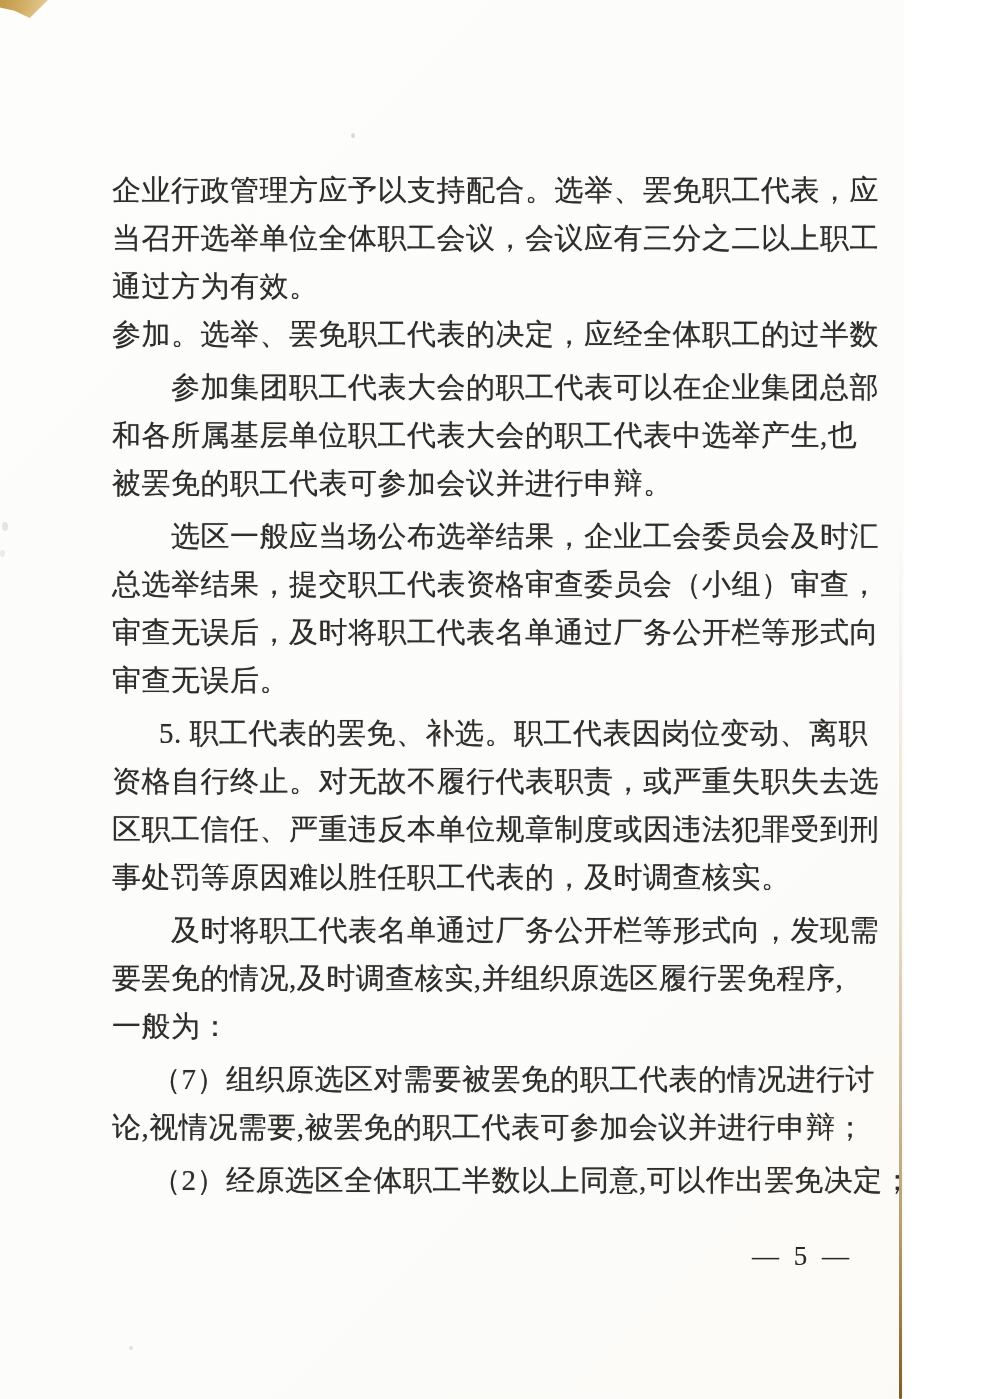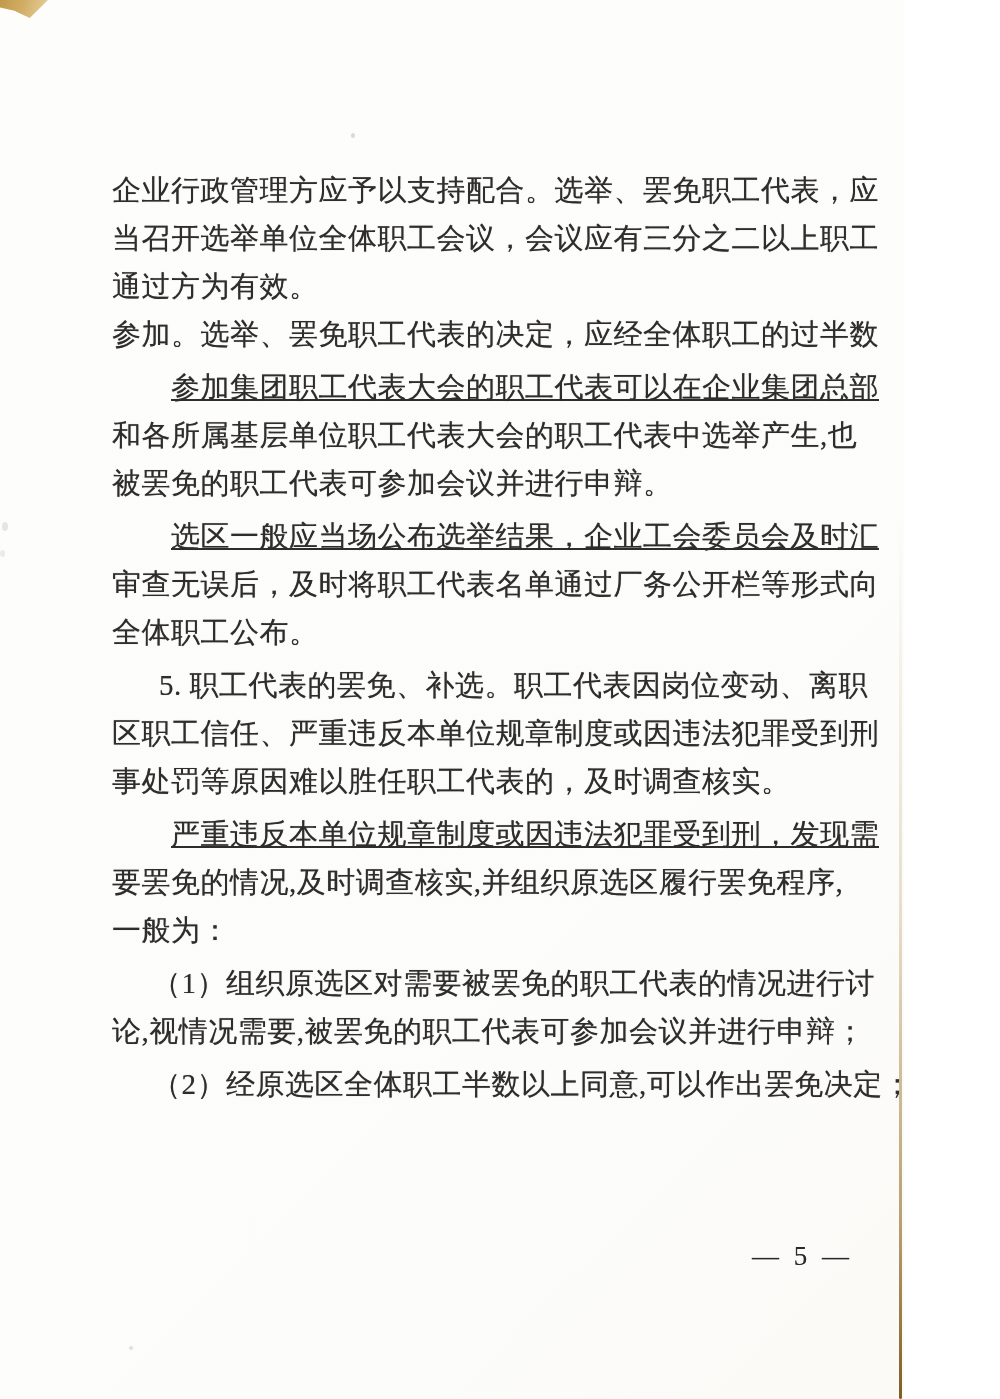--- a/index.html
+++ b/index.html
@@ -52,21 +52,21 @@
     top: 166px;
     width: 772px;
     font-size: 29px;
     line-height: 48px;
     color: #2e2d2a;
     letter-spacing: 0.5px;
     text-shadow: 0 0 0.7px rgba(46, 45, 42, 0.6);
   }
   .para { margin: 0 0 5px 0; padding: 0; }
   .line { display: block; white-space: nowrap; }
-  .indent-2     { padding-left: 59px; text-decoration: underline; }  
+  .indent-2     { padding-left: 59px; }  
   .indent-num   { padding-left: 47px; }  
   .indent-paren { padding-left: 40px; }  
 
   .page-number {
     position: absolute;
     top: 1241px;
     left: 752px;
     font-size: 27px;
     line-height: 30px;
     color: #2a2927;
@@ -96,38 +96,40 @@
     </p>
 
     <p class="para">
       <span class="line indent-2">参加集团职工代表大会的职工代表可以在企业集团总部</span>
       <span class="line">和各所属基层单位职工代表大会的职工代表中选举产生,也</span>
       <span class="line">被罢免的职工代表可参加会议并进行申辩。</span>
     </p>
 
     <p class="para">
       <span class="line indent-2">选区一般应当场公布选举结果，企业工会委员会及时汇</span>
+      <span class="line">总选举结果，提交职工代表资格审查委员会（小组）审查，</span>
       <span class="line">审查无误后，及时将职工代表名单通过厂务公开栏等形式向</span>
-      <span class="line">全体职工公布。</span>
+      <span class="line">审查无误后。</span>
     </p>
 
     <p class="para">
       <span class="line indent-num">5. 职工代表的罢免、补选。职工代表因岗位变动、离职</span>
+      <span class="line">资格自行终止。对无故不履行代表职责，或严重失职失去选</span>
       <span class="line">区职工信任、严重违反本单位规章制度或因违法犯罪受到刑</span>
       <span class="line">事处罚等原因难以胜任职工代表的，及时调查核实。</span>
     </p>
 
     <p class="para">
-      <span class="line indent-2">严重违反本单位规章制度或因违法犯罪受到刑，发现需</span>
+      <span class="line indent-2">及时将职工代表名单通过厂务公开栏等形式向，发现需</span>
       <span class="line">要罢免的情况,及时调查核实,并组织原选区履行罢免程序,</span>
       <span class="line">一般为：</span>
     </p>
 
     <p class="para">
-      <span class="line indent-paren">（1）组织原选区对需要被罢免的职工代表的情况进行讨</span>
+      <span class="line indent-paren">（7）组织原选区对需要被罢免的职工代表的情况进行讨</span>
       <span class="line">论,视情况需要,被罢免的职工代表可参加会议并进行申辩；</span>
     </p>
 
     <p class="para">
       <span class="line indent-paren">（2）经原选区全体职工半数以上同意,可以作出罢免决定；</span>
     </p>
 
   </main>
 
   <div class="page-number">— 5 —</div>

